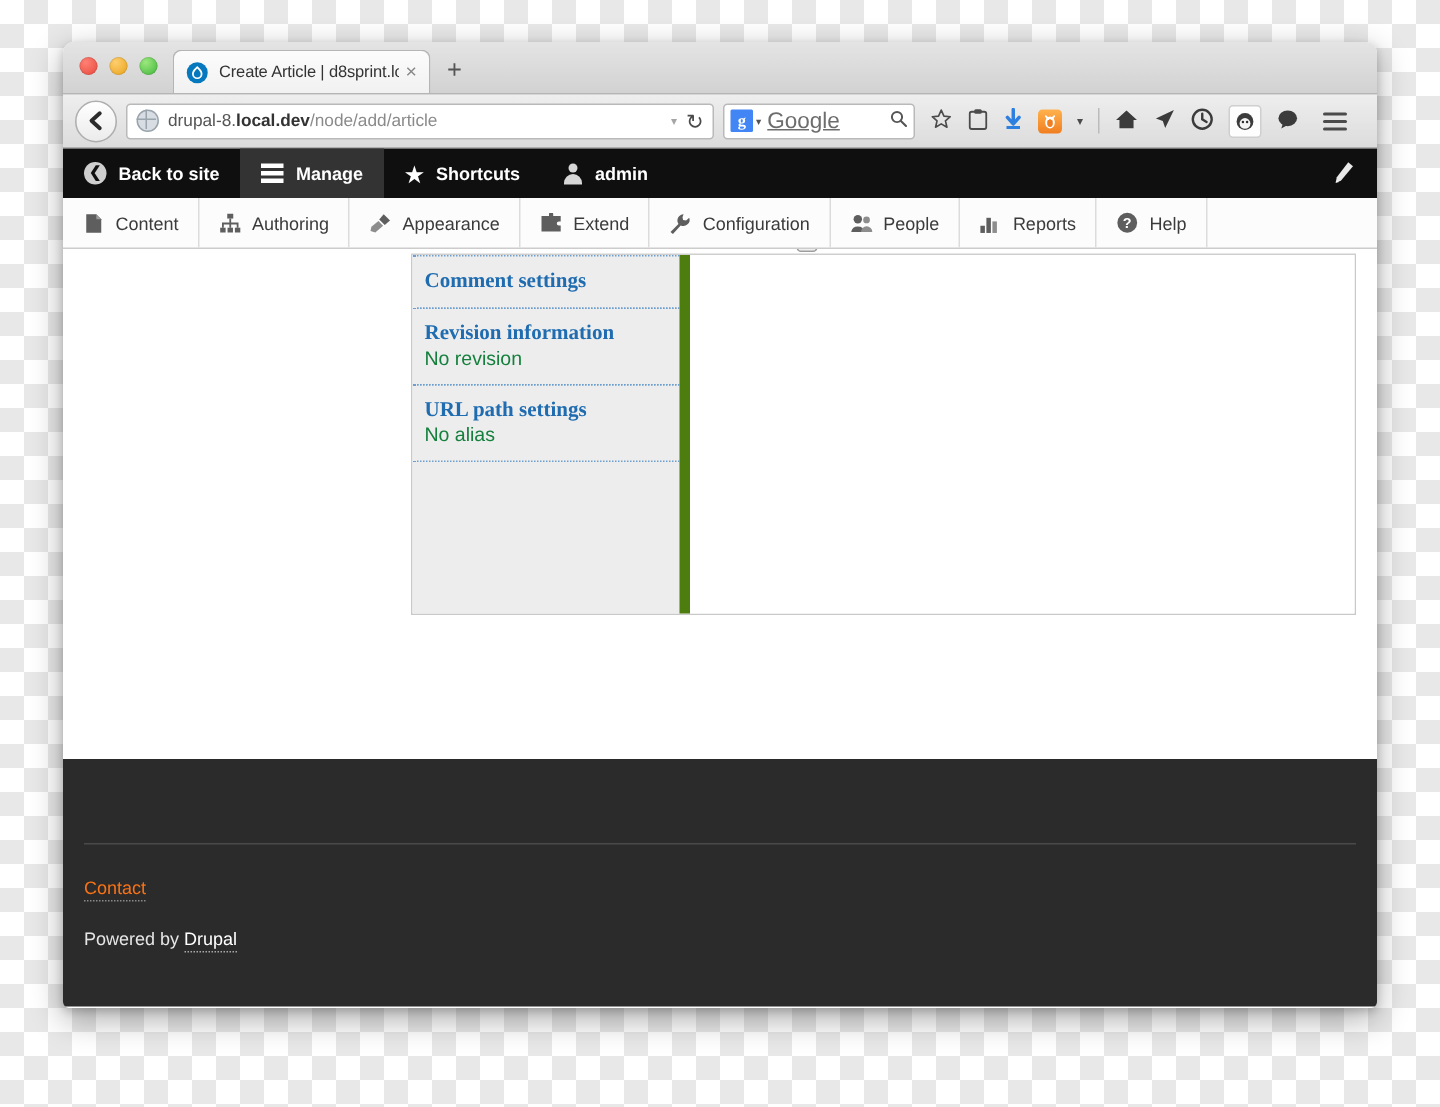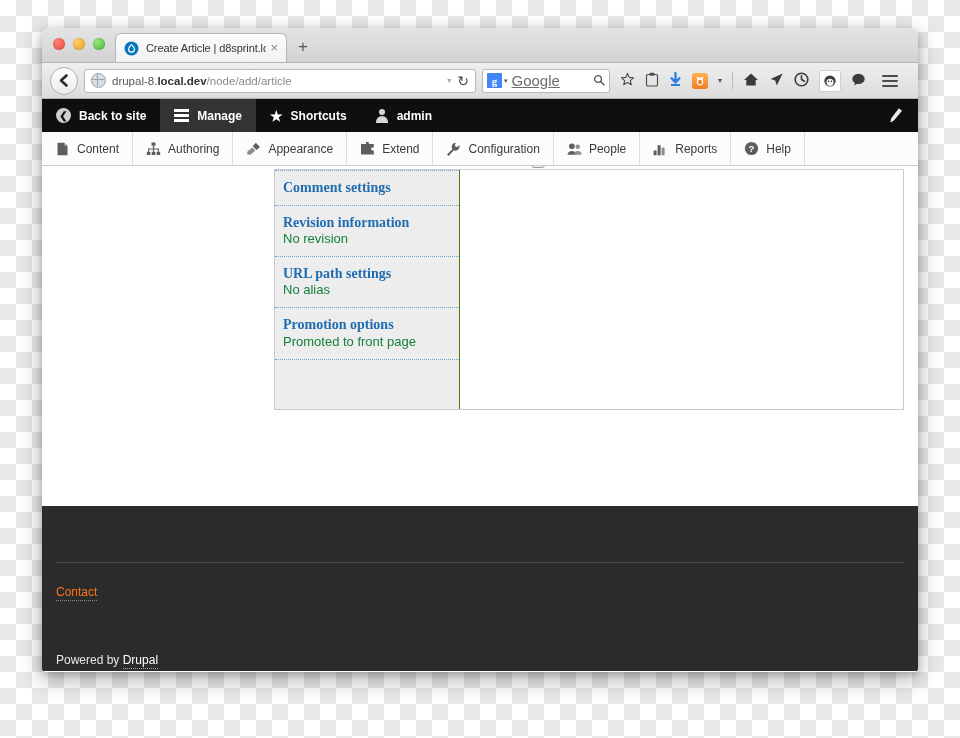--- a/index.html
+++ b/index.html
@@ -347,21 +347,21 @@
     border: 1px solid #c9c9c9;
     border-top: none;
     background: #fff;
     height: 240px;
     box-sizing: border-box;
   }
   .vt-menu {
     width: 185px;
     flex: 0 0 185px;
     background: #ededed;
-    border-right: 1px solid #4d7c0f;
+    border-right: 7px solid #4d7c0f;
     box-sizing: border-box;
   }
   .vt-item {
     padding: 8px 0 8px 8px;
     border-bottom: 1px dotted #6c9fd0;
     border-top: 1px dotted #6c9fd0;
     margin-top: -1px;
   }
   .vt-item:first-child { margin-top: 0; }
   .vt-title {
@@ -398,21 +398,20 @@
     font-size: 12px;
     color: #f97316;
     border-bottom: 1px dotted #8a8a8a;
     padding-bottom: 1px;
   }
   .footer-powered {
     position: absolute;
     left: 14px; top: 113px;
     font-size: 12px;
     color: #e6e6e6;
-    margin-top: 34px;
   }
   .footer-powered .lnk {
     color: #ffffff;
     border-bottom: 1px dotted #a8a8a8;
     padding-bottom: 1px;
   }
 </style>
 </head>
 <body>
 
@@ -662,24 +661,20 @@
             <div class="vt-title">Revision information</div>
             <div class="vt-summary">No revision</div>
           </div>
 
           <div class="vt-item">
             <div class="vt-title">URL path settings</div>
             <div class="vt-summary">No alias</div>
           </div>
 
 
-          <div class="vt-item">
-            <div class="vt-title">Promotion options</div>
-            <div class="vt-summary">Promoted to front page</div>
-          </div>
 
         </div>
         <div class="vt-pane"></div>
       </div>
     </div>
 
   </div>
 
   <div class="site-footer">
     <div class="footer-rule"></div>

